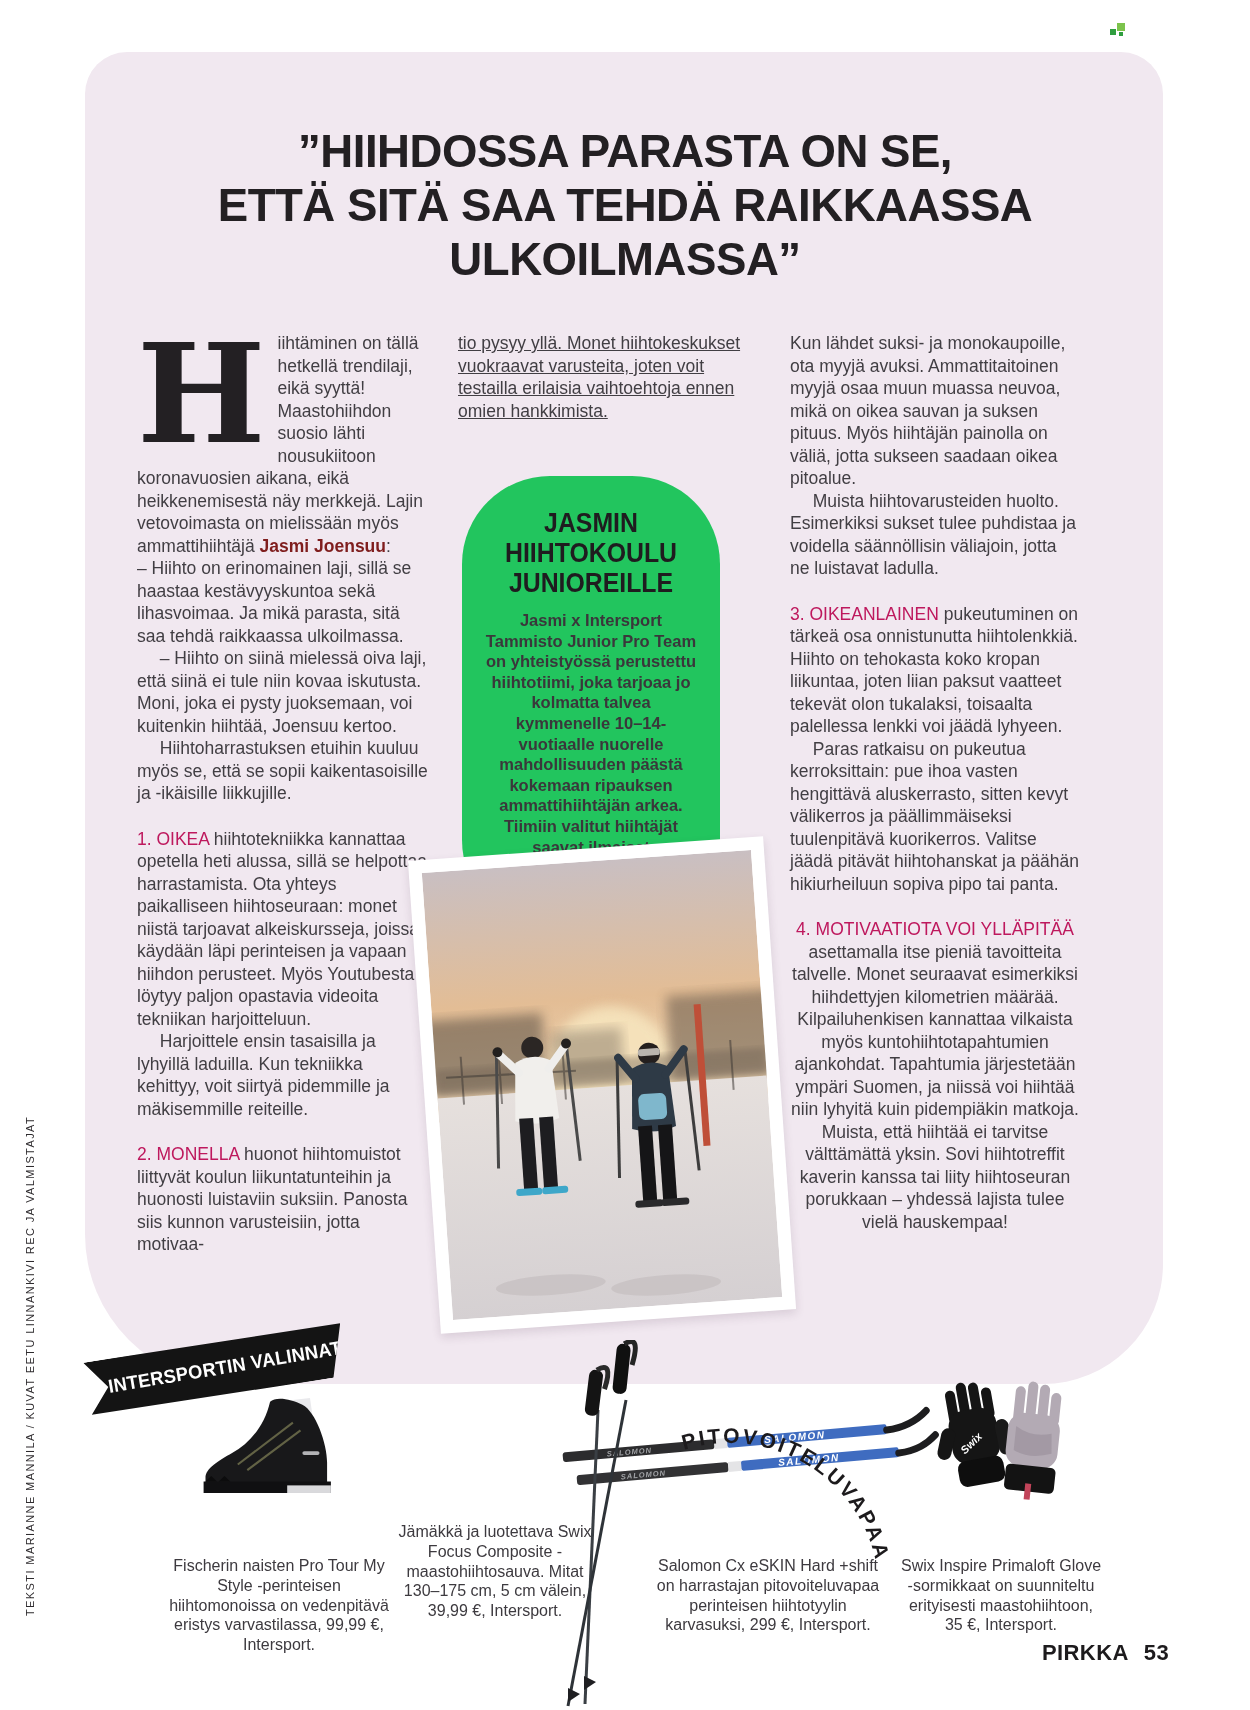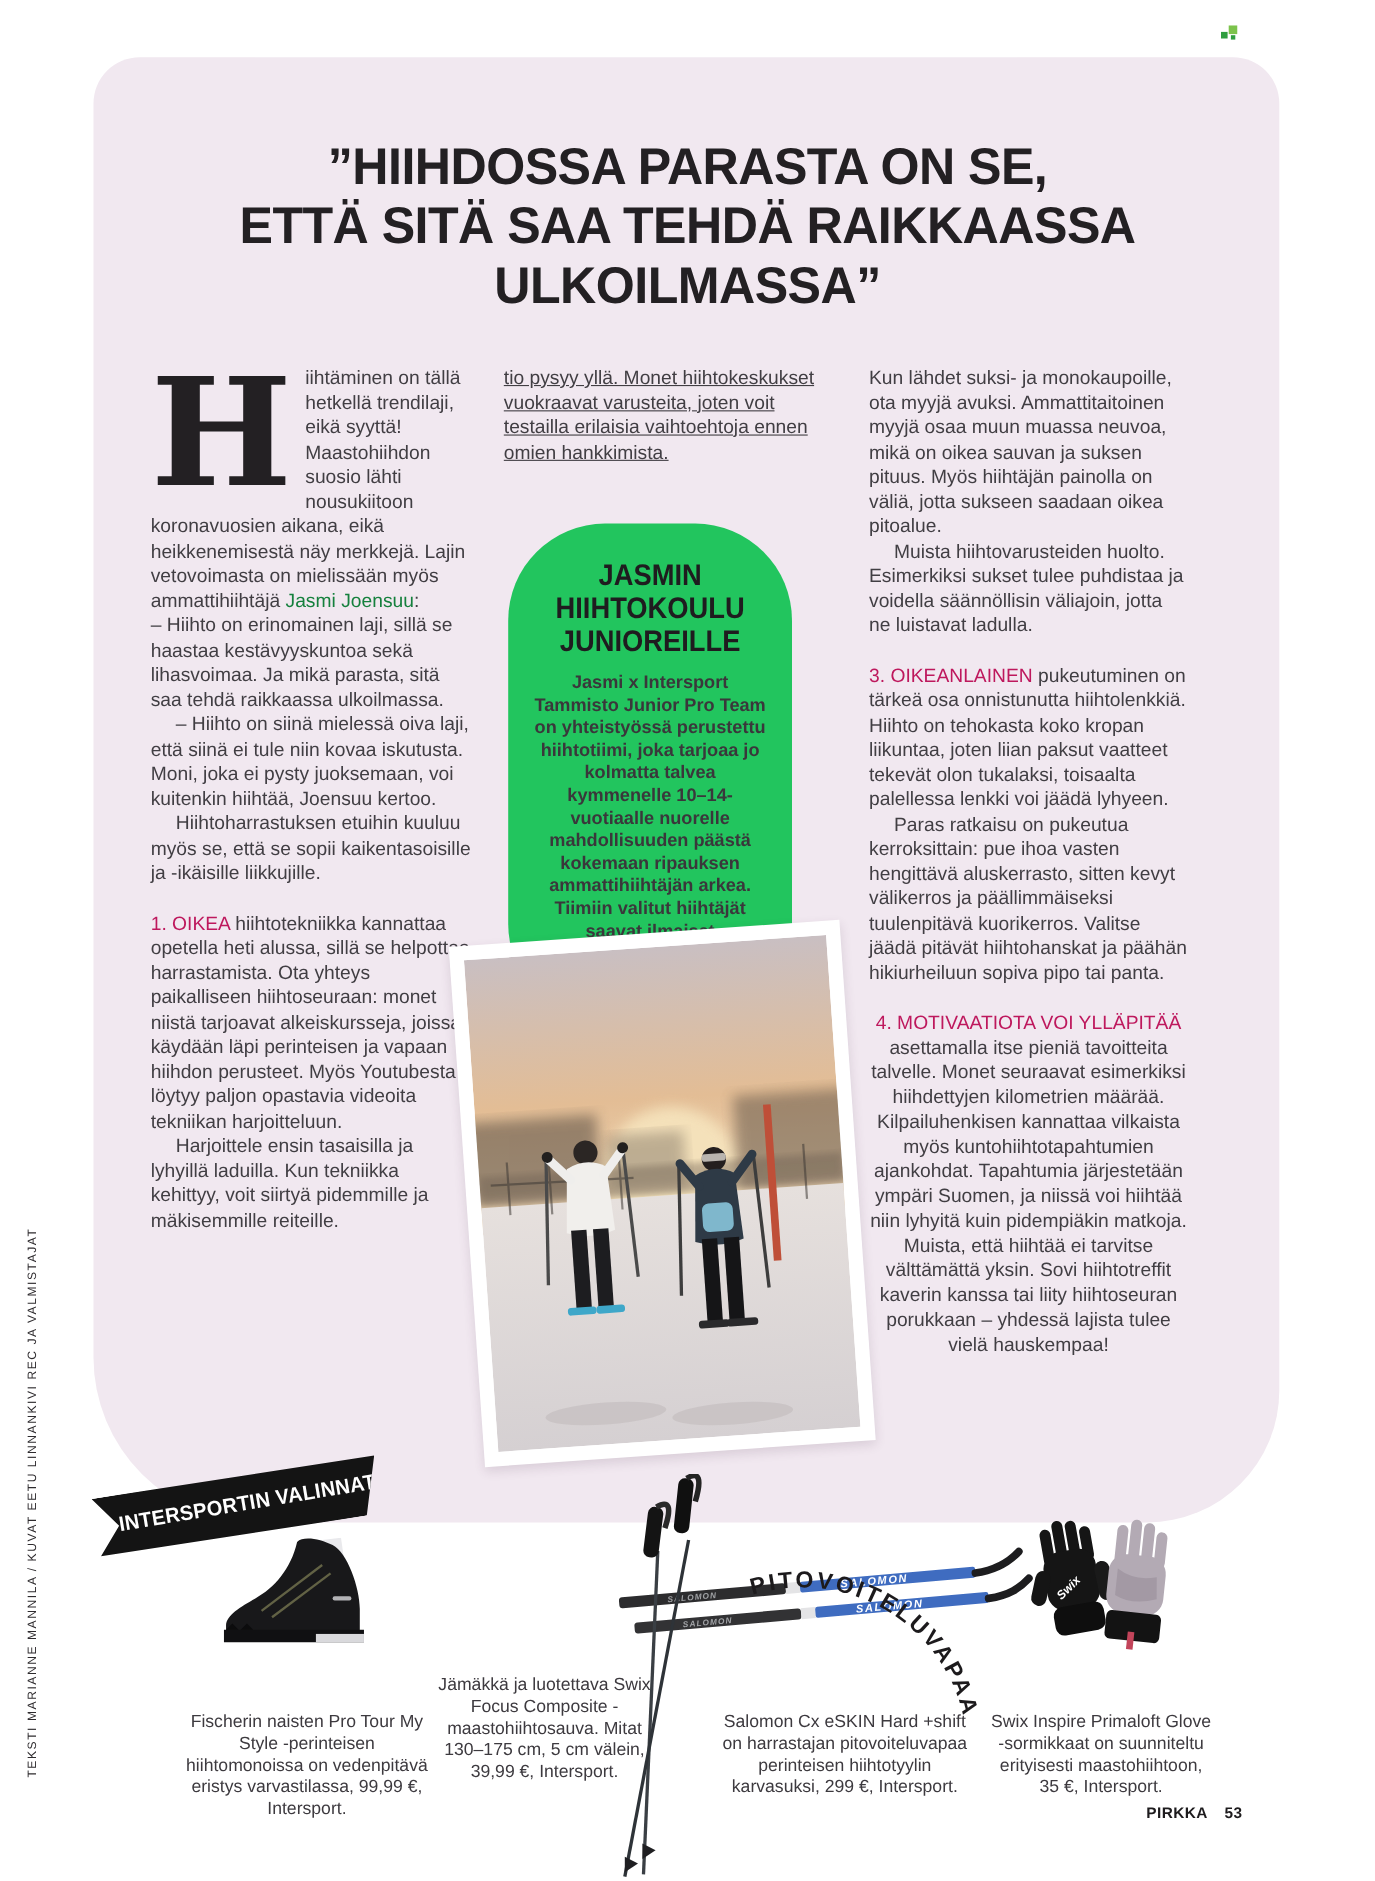--- a/index.html
+++ b/index.html
@@ -25,21 +25,21 @@
   }
   .col{ position:absolute; top:332px; width:292px; font-size:17.5px; line-height:22.5px; z-index:1;}
   #col1{ left:137px; }
   #col2{ left:458px;text-decoration:underline; }
   #col3{ left:790px; width:290px; }
   p.para{ margin:0; }
   p.indent{ text-indent:1.3em; }
   p.tipgap{ margin-top:23px; }
   p.centered{ text-align:center; text-indent:0; }
   b.lead{ font-weight:400; color:#be185d; }
-  b.name{ font-weight:400; color:#15803d; }
+  b.name{ font-weight:700; color:#7f1d1d; }
   .dropcap{
     float:left; font-family:"DejaVu Serif", serif; font-weight:700;
     font-size:136px; line-height:98px; padding:13px 12px 3px 0; color:#232023;
   }
   .jasmin{
     position:absolute; left:462px; top:476px; width:258px; height:452px;
     background:#22c55e; border-radius:88px; z-index:2; padding-top:32px;
   }
   .jasmin-title{ font-size:27px; line-height:30px; font-weight:800; color:#1f1c1f;
     text-align:center; transform:scaleX(0.92); }
@@ -71,21 +71,21 @@
   #cap3{ left:648px; top:1512px; width:240px; }
   #cap4{ left:898px; top:1512px; width:206px; }
   .fig{ position:absolute; }
   #fig-boot  { left:196px; top:1398px; width:152px; height:112px; z-index:1; }
   #fig-poles { left:540px; top:1340px; width:130px; height:370px; z-index:3; }
   #fig-skis  { left:556px; top:1406px; width:390px; height:112px; z-index:2; }
   #fig-gloves{ left:932px; top:1378px; width:140px; height:136px; z-index:1; }
   #fig-arc   { left:668px; top:1362px; width:230px; height:205px; z-index:4; }
   .arc-text{ font-weight:800; font-size:21px; letter-spacing:2.5px; fill:#1c1a1c; }
   .footer{ position:absolute; left:1042px; top:1640px; display:flex; gap:15px;
-    font-weight:800; font-size:14px; color:#1d1b1d; z-index:2; letter-spacing:0.4px;}
+    font-weight:800; font-size:22px; color:#1d1b1d; z-index:2; letter-spacing:0.4px;}
 </style>
 </head>
 <body>
 
 <div class="pink-shape"></div>
 
 <div class="eco">
   <svg viewBox="0 0 15 15" width="15" height="15">
     <rect x="0" y="6" width="6" height="6" fill="#2f9e3f"></rect>
     <rect x="7" y="0" width="8" height="8" fill="#7cc34c"></rect>
@@ -101,20 +101,21 @@
 
 <div class="credit">TEKSTI MARIANNE MANNILA / KUVAT EETU LINNANKIVI REC JA VALMISTAJAT</div>
 
 <div class="col" id="col1">
   <p class="para"><span class="dropcap">H</span><span>iihtäminen on tällä hetkellä trendilaji, eikä syyttä! Maastohiihdon suosio lähti nousukiitoon koronavuosien aikana, eikä heikkenemisestä näy merkkejä. Lajin vetovoimasta on mielissään myös ammattihiihtäjä </span><b class="name">Jasmi Joensuu</b><span>:</span></p>
   <p class="para">– Hiihto on erinomainen laji, sillä se haastaa kestävyyskuntoa sekä lihasvoimaa. Ja mikä parasta, sitä saa tehdä raikkaassa ulkoilmassa.</p>
   <p class="para indent">– Hiihto on siinä mielessä oiva laji, että siinä ei tule niin kovaa iskutusta. Moni, joka ei pysty juoksemaan, voi kuitenkin hiihtää, Joensuu kertoo.</p>
   <p class="para indent">Hiihtoharrastuksen etuihin kuuluu myös se, että se sopii kaikentasoisille ja -ikäisille liikkujille.</p>
   <p class="para tipgap"><b class="lead">1. OIKEA</b><span> hiihtotekniikka kannattaa opetella heti alussa, sillä se helpottaa harrastamista. Ota yhteys paikalliseen hiihtoseuraan: monet niistä tarjoavat alkeiskursseja, joissa käydään läpi perinteisen ja vapaan hiihdon perusteet. Myös Youtubesta löytyy paljon opastavia videoita tekniikan harjoitteluun.</span></p>
   <p class="para indent">Harjoittele ensin tasaisilla ja lyhyillä laduilla. Kun tekniikka kehittyy, voit siirtyä pidemmille ja mäkisemmille reiteille.</p>
+  <p class="para tipgap"><b class="lead">2. MONELLA</b><span> huonot hiihtomuistot liittyvät koulun liikuntatunteihin ja huonosti luistaviin suksiin. Panosta siis kunnon varusteisiin, jotta motivaa-</span></p>
 </div>
 
 <div class="col" id="col2">
   <p class="para">tio pysyy yllä. Monet hiihtokeskukset vuokraavat varusteita, joten voit testailla erilaisia vaihtoehtoja ennen omien hankkimista.</p>
 </div>
 
 <div class="jasmin">
   <div class="jasmin-title">
     <div>JASMIN</div>
     <div>HIIHTOKOULU</div>

